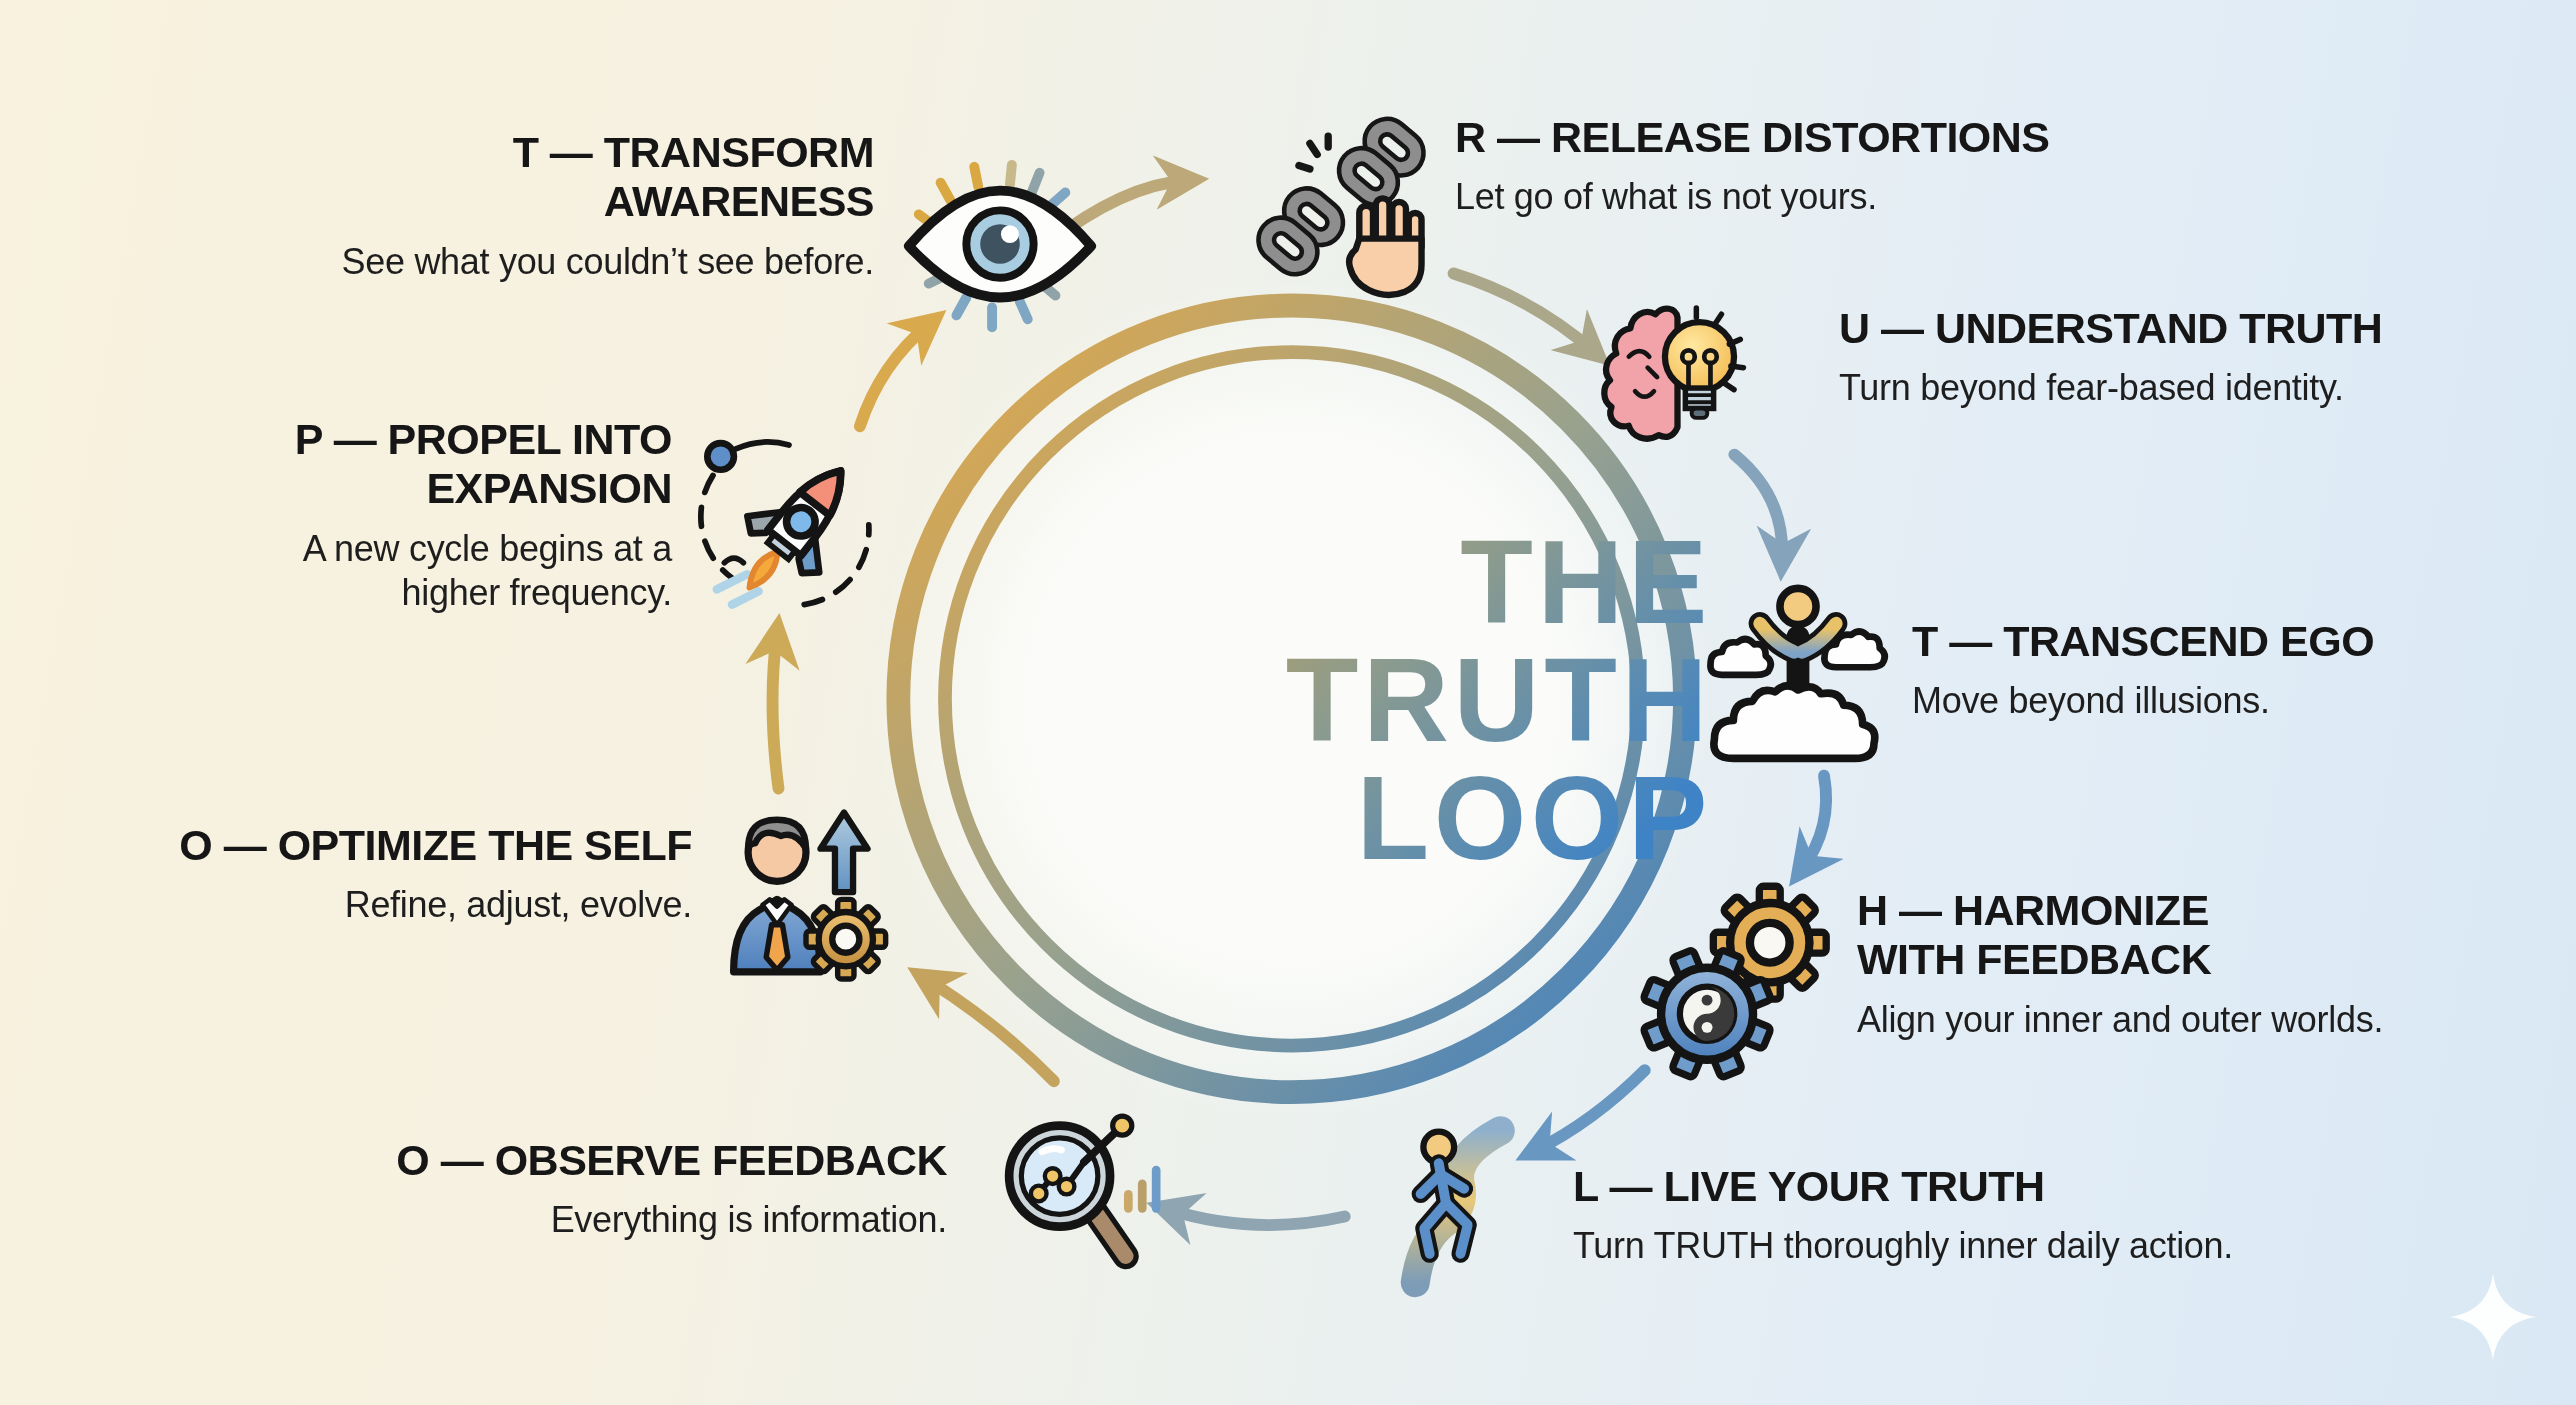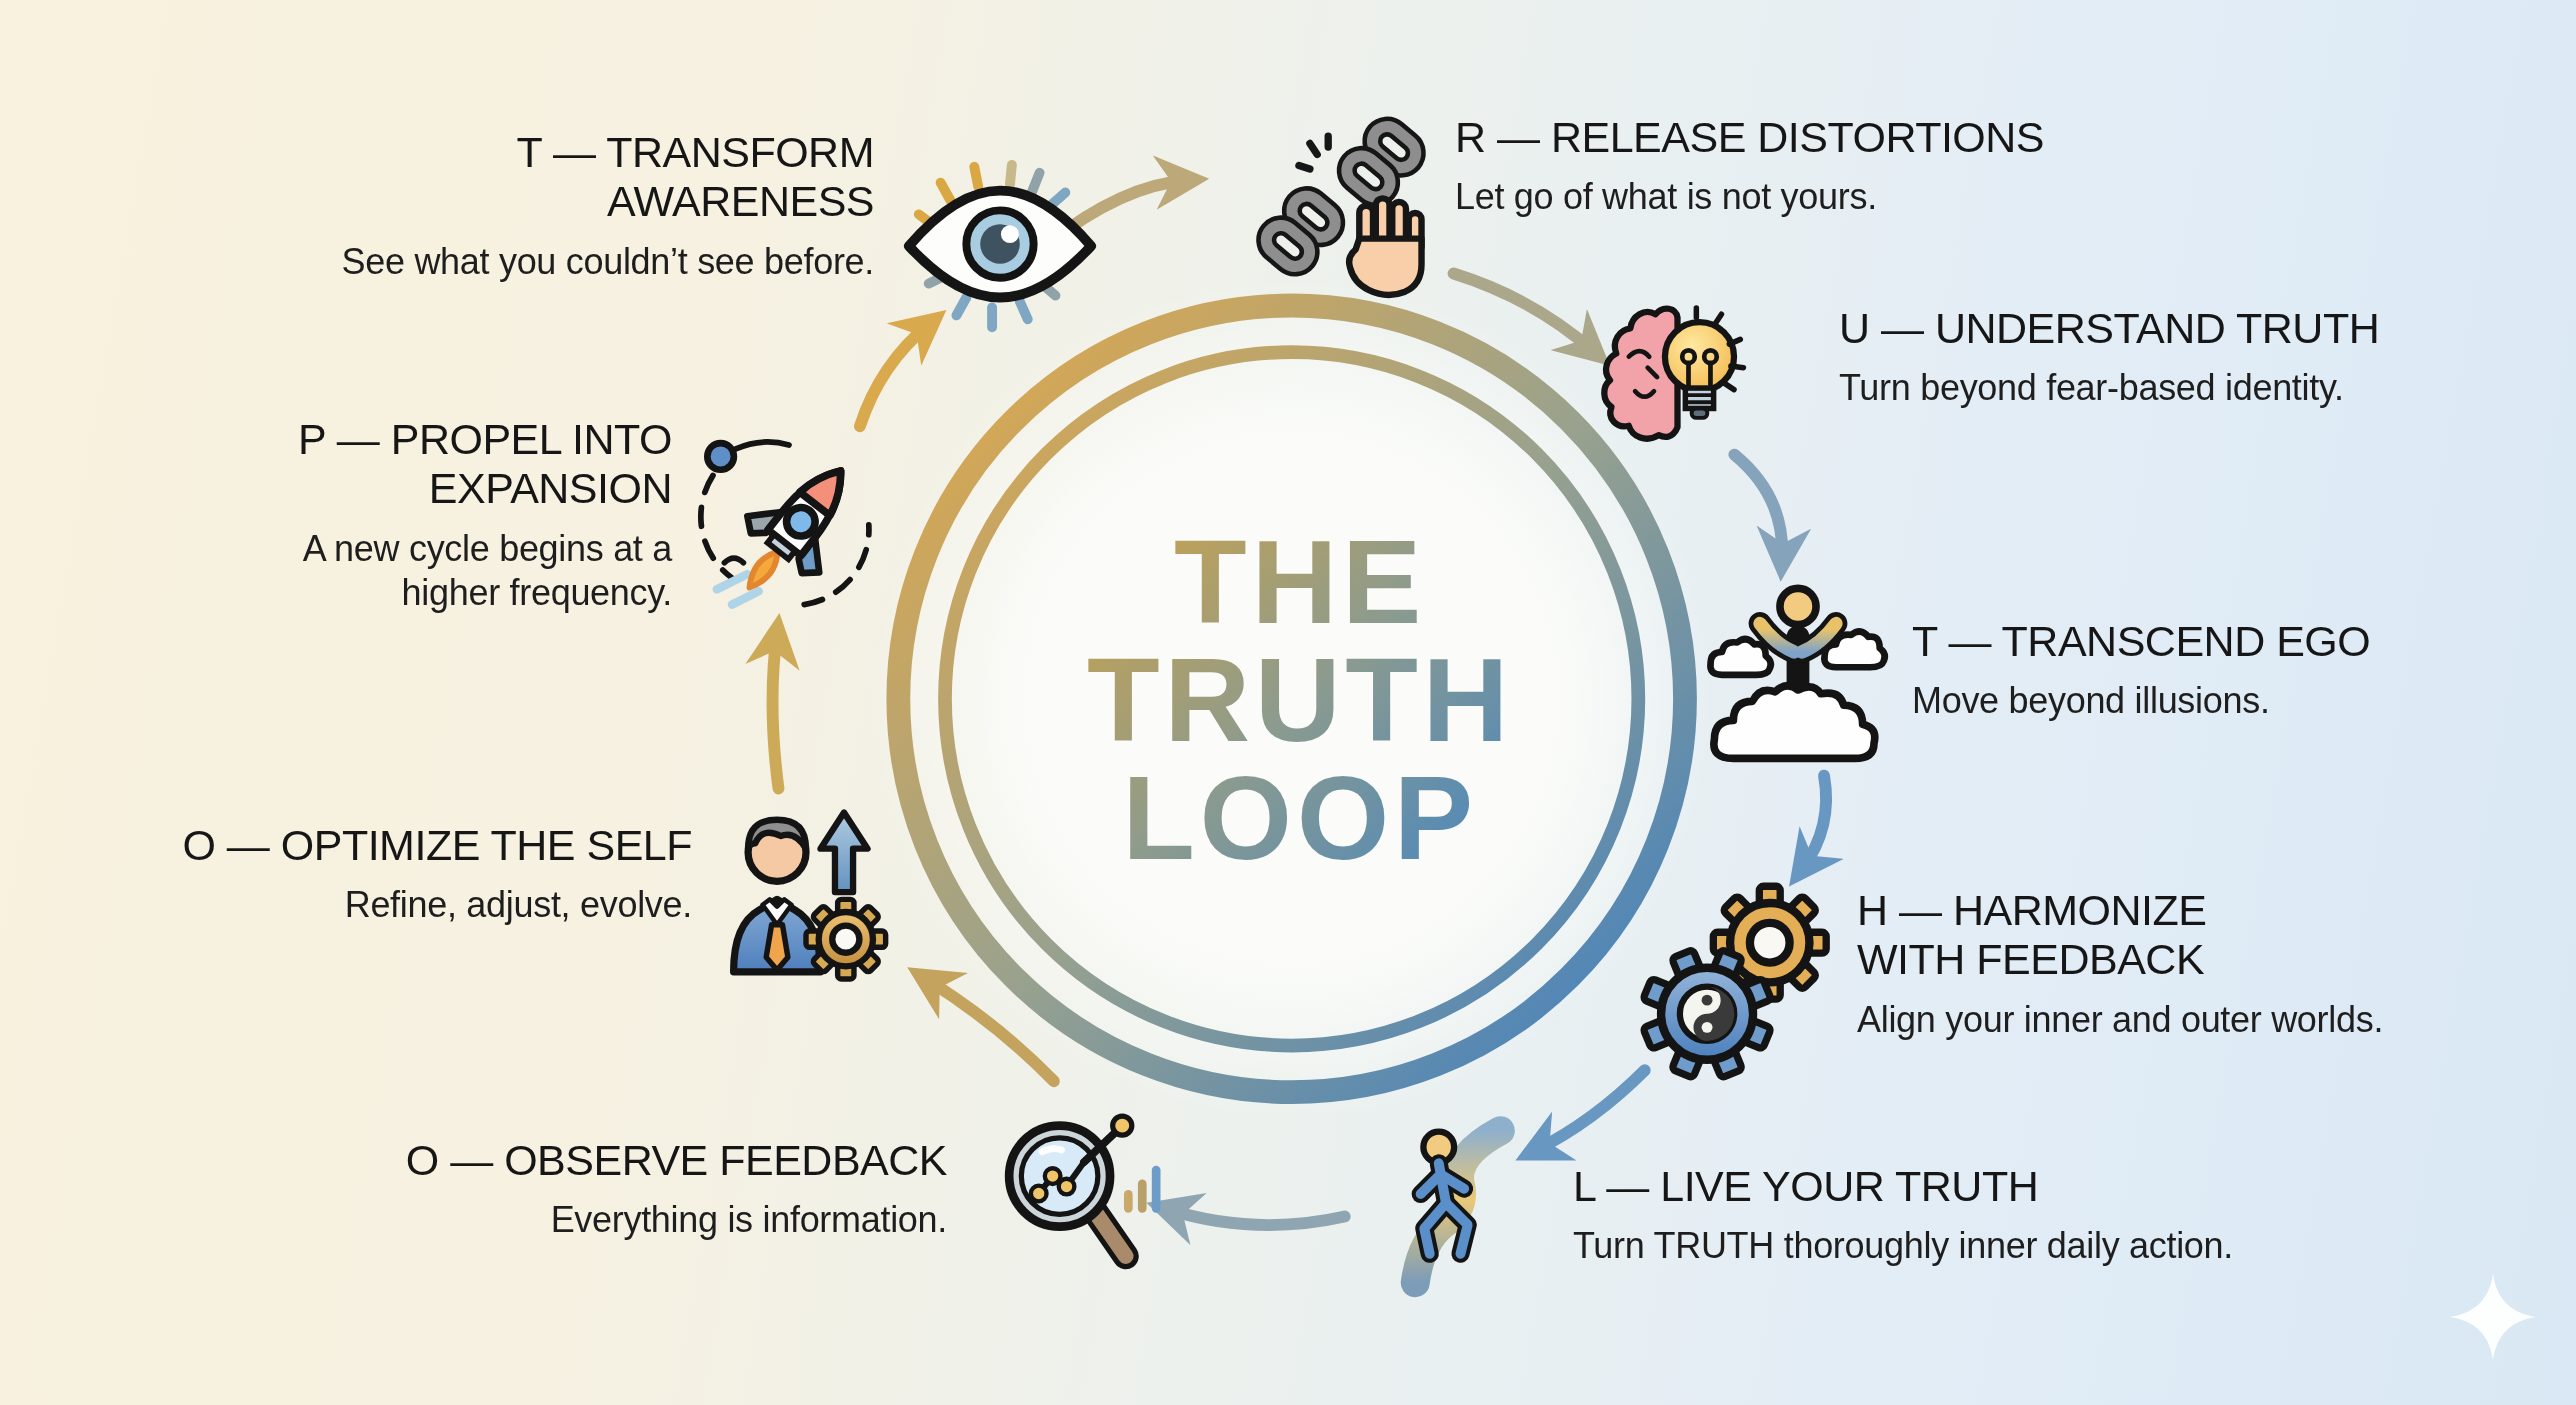--- a/index.html
+++ b/index.html
@@ -7,30 +7,30 @@
     position:relative;width:2576px;height:1405px;overflow:hidden;
     font-family:"Liberation Sans", sans-serif;
     background:
       radial-gradient(circle 421px at 1292px 699px, #FBFCF9 0%, #FBFCF9 62%, rgba(251,252,249,0) 100%),
       linear-gradient(100deg,#F8F2DE 0%, #F6F1E1 28%, #ECF1EE 52%, #E3EDF6 74%, #D9E8F4 100%);
   }
   .layer{position:absolute;left:0;top:0;}
   svg{overflow:visible;}
   .icon{position:absolute;}
   .center-title{
-    position:absolute;left:934px;top:523px;width:732px;
-    text-align:center;font-weight:700;font-size:119px;line-height:0.99;
+    position:absolute;left:980px;top:523px;width:732px;
+    text-align:right;font-weight:700;font-size:119px;line-height:0.99;
     letter-spacing:4.6px;
     background:linear-gradient(135deg,#D9A43C 8%,#8C9B8E 50%,#3E83C6 90%);
     -webkit-background-clip:text;background-clip:text;color:transparent;
   }
   .step{position:absolute;color:#1B1B1B;}
   .align-right{text-align:right;}
   .align-left{text-align:left;}
-  .step-heading{font-weight:400;font-size:43px;line-height:1.15;letter-spacing:-0.5px;color:#161616;}
+  .step-heading{font-weight:700;font-size:43px;line-height:1.15;letter-spacing:-0.5px;color:#161616;}
   .step-sub{font-weight:400;font-size:36px;line-height:1.22;letter-spacing:-0.3px;color:#1E1E1E;margin-top:12.8px;}
 </style>
 </head>
 <body>
 
 <div class="canvas">
 
   <svg class="layer" width="2576" height="1405" viewBox="0 0 2816 1536">
     <defs>
       <linearGradient id="ringGrad" gradientUnits="userSpaceOnUse" x1="1010" y1="360" x2="1815" y2="1170">

